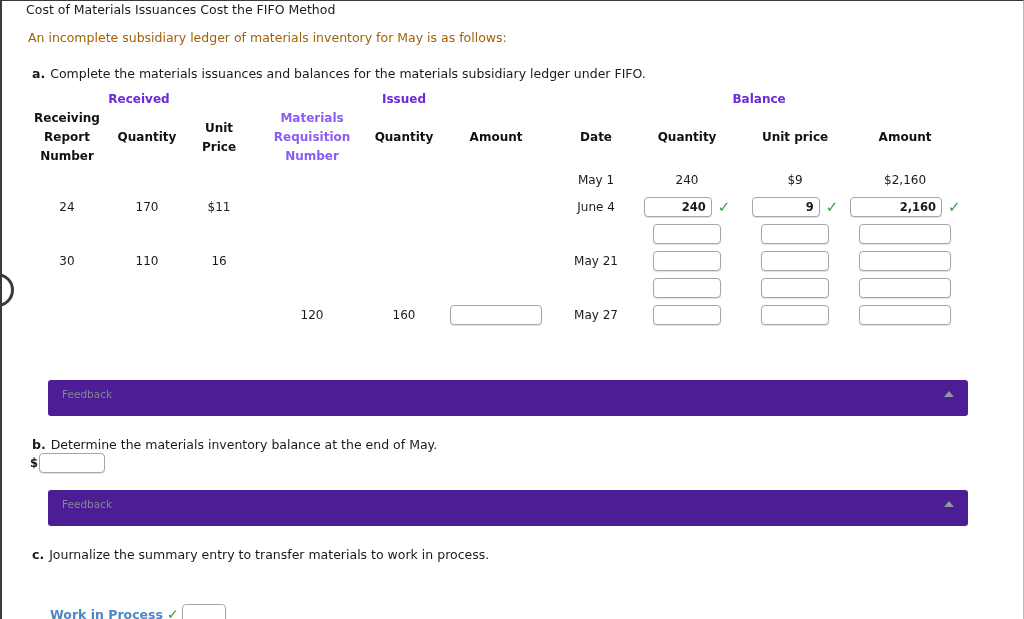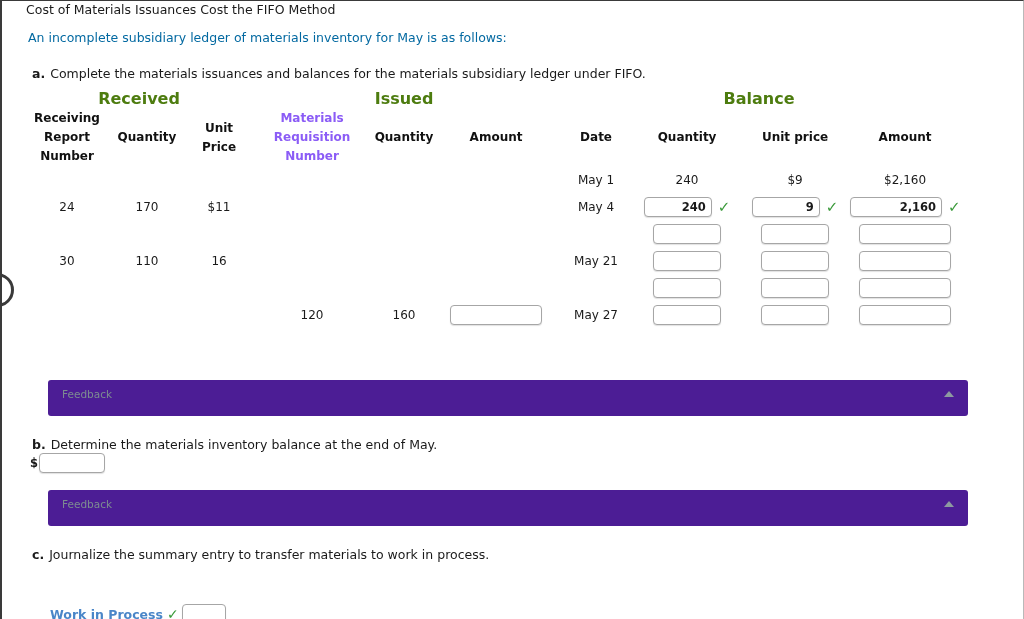--- a/index.html
+++ b/index.html
@@ -24,21 +24,21 @@
   }
   .content{position:relative;padding:0 0 0 0;}
 
   .title{
     position:absolute;left:24px;top:0px;
     font-size:12.5px;color:#1a1a1a;line-height:18px;
     white-space:nowrap;
   }
   .intro{
     position:absolute;left:26px;top:28px;
-    font-size:12.5px;color:#0369a1;line-height:18px;
+    font-size:12.5px;color:#a16207;line-height:18px;
     white-space:nowrap;
   }
   .q-line{
     position:absolute;
     font-size:12.5px;color:#1a1a1a;line-height:18px;
     white-space:nowrap;
   }
   .q-letter{font-weight:bold;font-style:normal;margin-right:5px;}
   .q-a{left:30px;top:64px;}
   .q-b{left:30px;top:435px;}
@@ -46,22 +46,22 @@
 
   
   #ledger{
     position:absolute;left:26px;top:88px;
     width:932px;
   }
   table.ledger{border-collapse:collapse;width:932px;table-layout:fixed;}
   table.ledger td,table.ledger th{padding:0;margin:0;border:0;vertical-align:middle;}
 
   .grp{
-    text-align:center;font-weight:bold;font-size:16px;
-    height:20px;line-height:20px;color:#4d7c0f;
+    text-align:center;font-weight:bold;font-size:12px;
+    height:20px;line-height:20px;color:#6d28d9;
   }
   .grp-rule{border-bottom:1.3px solid #2b2b2b;}
   .grp-gap{width:14px;}
 
   .colhead{
     text-align:center;font-weight:bold;font-size:12px;
     line-height:19px;color:#111;
     padding-top:6px;padding-bottom:6px;
   }
   .colhead.green{color:#8b5cf6;}
@@ -242,21 +242,21 @@
             </tr>
             <tr>
               <td class="cell">24</td>
               <td class="cell">170</td>
               <td class="cell">$11</td>
               <td class=""></td>
               <td class="cell"></td>
               <td class="cell"></td>
               <td class="cell"></td>
               <td class=""></td>
-              <td class="cell date">May 4</td>
+              <td class="cell date">June 4</td>
               <td class="cell"><span class="cellwrap">
                   <input type="text" class="inp" value="240" style="">
                   <span class="check">✓</span>
                 </span></td>
               <td class="cell"><span class="cellwrap">
                   <input type="text" class="inp" value="9" style="">
                   <span class="check">✓</span>
                 </span></td>
               <td class="cell"><span class="cellwrap">
                   <input type="text" class="inp amt" value="2,160" style="">

